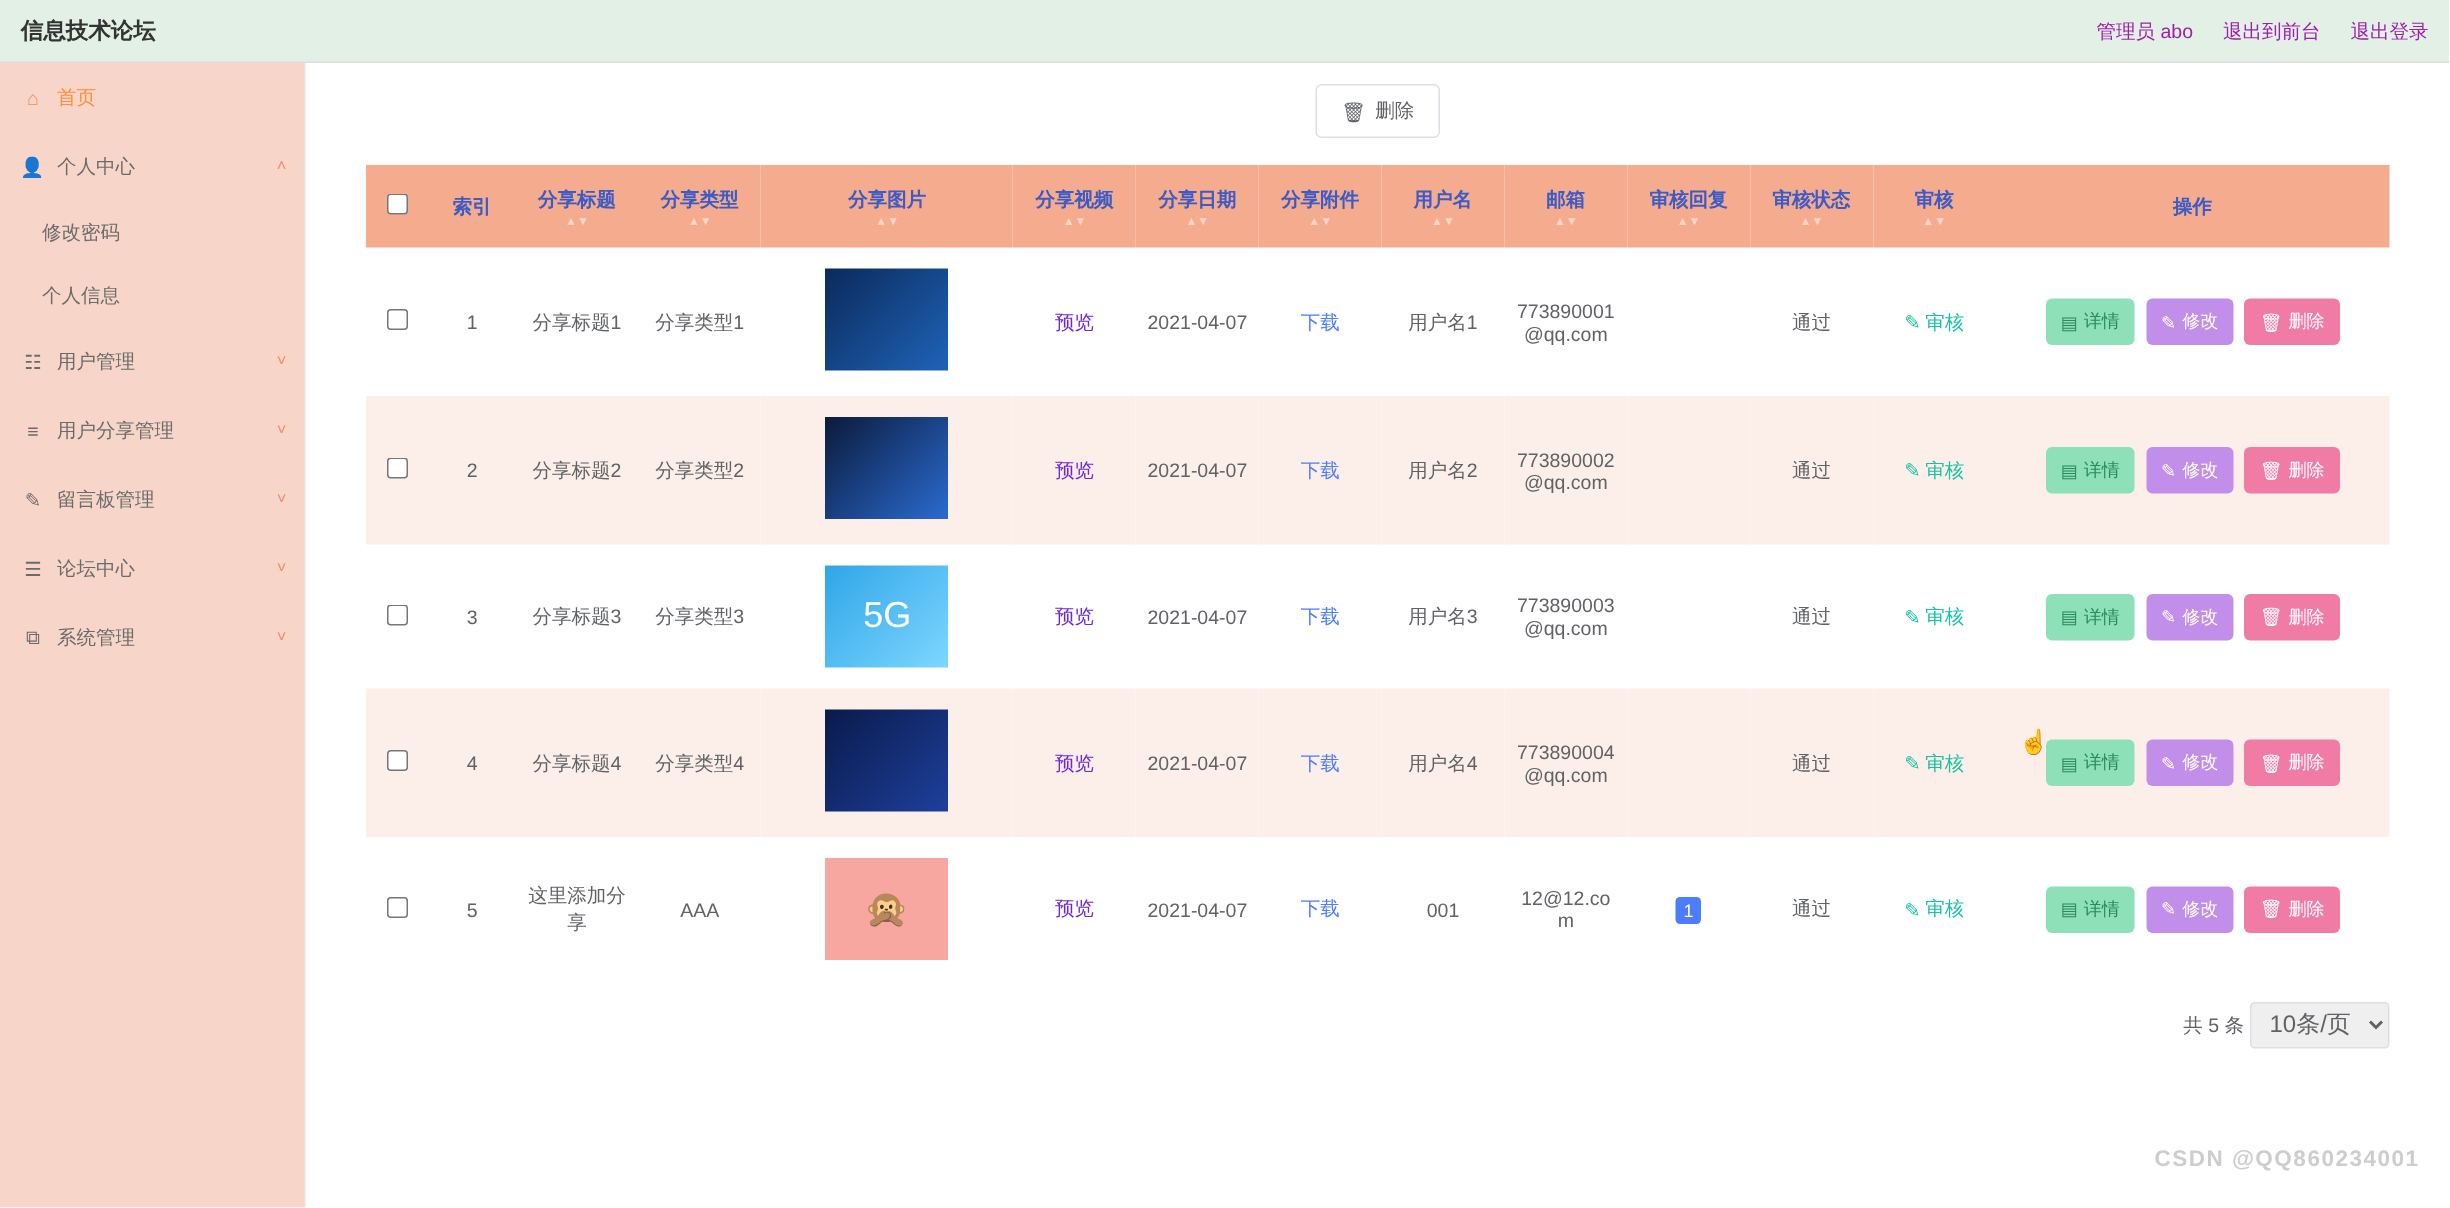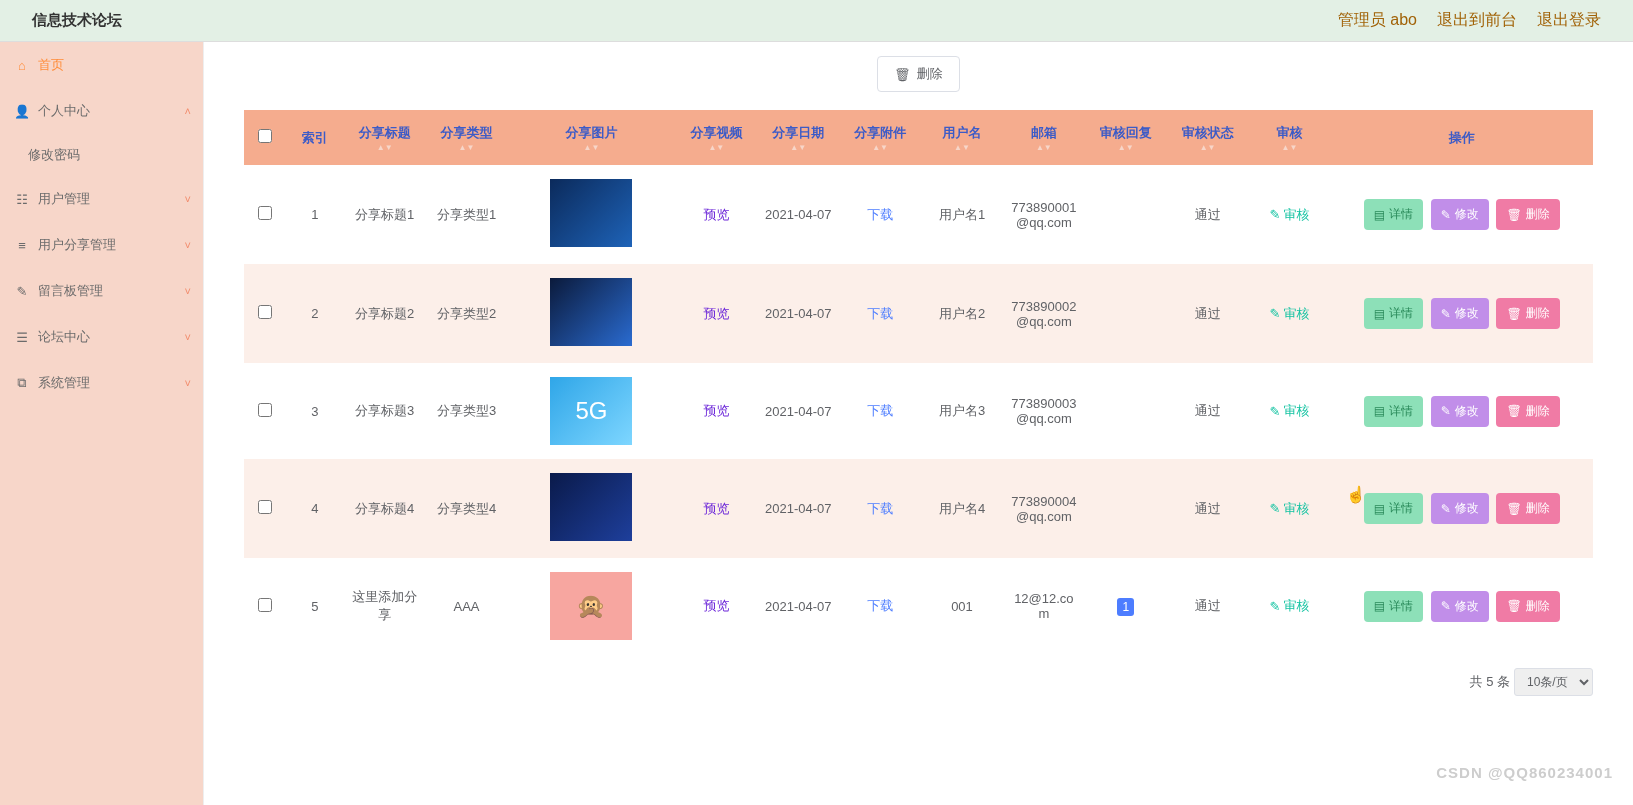--- a/index.html
+++ b/index.html
@@ -1,19 +1,19 @@
 <!DOCTYPE html>
 <html><head>
 <meta charset="utf-8">
 <style>
 * { box-sizing: border-box; margin: 0; padding: 0; }
 body { font-family: "Microsoft YaHei", Arial, sans-serif; font-size: 13px; color: #606266; background: #fff; }
-.topbar { height: 42px; background: #e3f0e5; display: flex; align-items: center; justify-content: space-between; padding: 0 32px; border-bottom: 1px solid #ddd; }
+.topbar { height: 42px; background: #e3f0e5; display: flex; align-items: center; justify-content: space-between; padding: 0 14px; border-bottom: 1px solid #ddd; }
 .topbar .title { font-weight: bold; font-size: 15px; color: #333; }
-.topbar .right { display: flex; gap: 20px; color: #a16207; font-size: 16px; text-align: right; }
+.topbar .right { display: flex; gap: 20px; color: #a21caf; font-size: 13px; text-align: right; }
 .topbar .right span { cursor: pointer; }
 .layout { display: flex; height: calc(100vh - 42px); }
 .sidebar { width: 204px; background: #f7d6c9; flex-shrink: 0; border-right: 1px solid #eee; overflow-y: auto; }
 .nav-item { display: flex; align-items: center; padding: 14px 14px; color: #6b6b6b; cursor: pointer; position: relative; font-size: 13px; }
 .nav-item.home { color: #ff8d3b; }
 .nav-item .nicon { width: 16px; height: 16px; margin-right: 8px; display: inline-flex; align-items: center; justify-content: center; font-size: 13px; }
 .nav-item .chev { position: absolute; right: 12px; color: #f28b6b; font-size: 11px; }
 .nav-sub { padding: 12px 14px 12px 28px; color: #6b6b6b; cursor: pointer; font-size: 13px; }
 .main { flex: 1; overflow: auto; padding: 0 0 20px 0; }
 .toolbar { display: flex; justify-content: center; padding: 14px 0 18px; }
@@ -27,21 +27,21 @@
 .chk { width: 14px; height: 14px; }
 .link-t { color: #6d28d9; cursor: pointer; }
 .link-b { color: #4d7dff; cursor: pointer; margin-top: 16px; }
 .badge { background: #4d7dff; color: #fff; padding: 2px 5px; border-radius: 3px; font-size: 12px; }
 .audit-link { color: #14c3a2; cursor: pointer; display: inline-flex; align-items: center; gap: 3px; }
 .btn { border: none; padding: 7px 10px; border-radius: 4px; color: #fff; cursor: pointer; font-size: 12px; display: inline-flex; align-items: center; gap: 4px; margin: 0 2px; }
 .btn-g { background: #8de0b8; color: #2a8a5a; }
 .btn-p { background: #c18ee9; }
 .btn-r { background: #f07ba5; }
 .pager { display: flex; justify-content: flex-end; align-items: center; gap: 4px; margin: 14px 40px 0; color: #606266; font-size: 13px; }
-.pager select { border: 1px solid #dcdfe6; padding: 5px 8px; border-radius: 3px; color: #606266; font-size: 12px; }
+.pager select { border: 1px solid #dcdfe6; padding: 5px 8px; border-radius: 3px; color: #606266; font-size: 16px; }
 .watermark { position: fixed; right: 20px; bottom: 24px; color: #cdcdcd; font-size: 15px; letter-spacing: 1px; pointer-events: none; font-weight: bold; }
 .cursor-img { position: fixed; left: 1346px; top: 485px; font-size: 16px; pointer-events: none; }
 
 .c-chk{width:40px}.c-idx{width:55px}.c-title{width:78px}.c-type{width:78px}.c-img{width:160px}.c-video{width:78px}.c-date{width:78px}.c-file{width:78px}.c-user{width:78px}.c-mail{width:78px}.c-reply{width:78px}.c-status{width:78px}.c-audit{width:78px}.c-ops{width:250px}
 .img-thumb{width:82px;height:68px;display:inline-flex;align-items:center;justify-content:center;font-size:24px;color:#fff}
 .th1{background:linear-gradient(135deg,#0b2a5b,#1e63b8)}
 .th2{background:linear-gradient(135deg,#0b1a3b,#2a6bd0)}
 .th3{background:linear-gradient(135deg,#2fa6e8,#7ed6ff)}
 .th4{background:linear-gradient(135deg,#0a1a4a,#1e3f9c)}
 .th5{background:#f7a6a0;color:#6b2f1a}
@@ -63,20 +63,21 @@
     <div class="nav-item home">
       <span class="nicon">⌂</span>
       <span>首页</span>
     </div>
     <div class="nav-item">
       <span class="nicon">👤</span>
       <span>个人中心</span>
       <span class="chev">˄</span>
     </div>
     <div class="nav-sub">修改密码</div>
+    <div class="nav-sub">个人信息</div>
     <div class="nav-item">
       <span class="nicon">☷</span>
       <span>用户管理</span>
       <span class="chev">˅</span>
     </div>
     <div class="nav-item">
       <span class="nicon">≡</span>
       <span>用户分享管理</span>
       <span class="chev">˅</span>
     </div>

